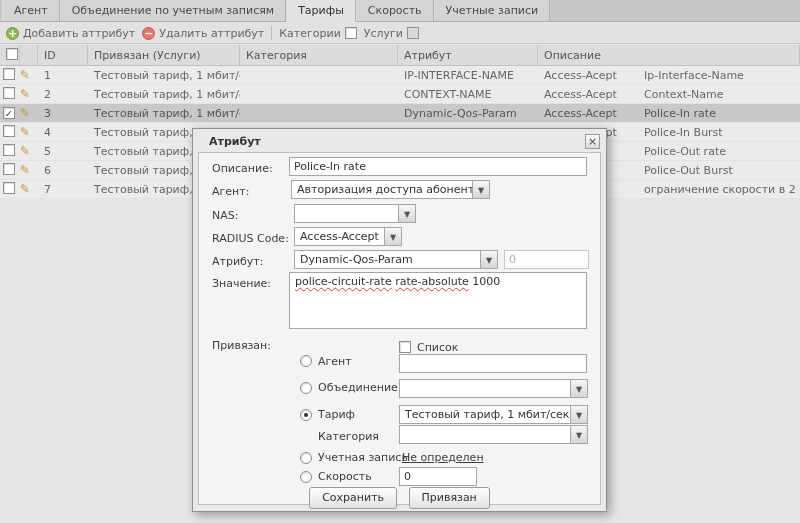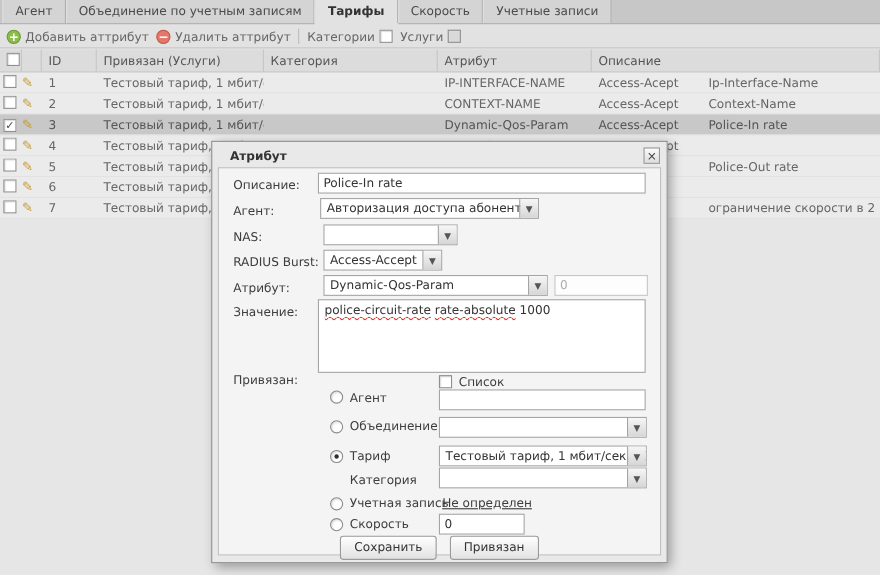--- a/index.html
+++ b/index.html
@@ -11,21 +11,21 @@
     background:#e6e6e6;
     color:#555;
     overflow:hidden;
   }
 
   
   .tabbar { position:absolute; top:0; left:0; right:0; height:22px;
     background:#c7c7c7; border-bottom:1px solid #adadad; display:flex; padding-left:2px; }
   .tab { padding:4px 11px 0; background:#d4d4d4; border-right:1px solid #b0b0b0;
     border-left:1px solid #dedede; color:#4a4a4a; white-space:nowrap; cursor:default; }
-  .tab.active { background:#e2e2e2; font-weight:bold; color:#333;
+  .tab.active { background:#e2e2e2; font-weight:normal; color:#333;
     box-shadow:0 2px 0 #e2e2e2; }
 
   
   .toolbar { position:absolute; top:23px; left:0; right:0; height:21px;
     background:#e2e2e2; border-bottom:1px solid #c6c6c6;
     display:flex; align-items:center; padding-left:6px; gap:7px; color:#666; }
   .tool { display:flex; align-items:center; gap:4px; cursor:default; }
   .circle-icon { width:13px; height:13px; border-radius:50%; color:#fff;
     font-size:11px; line-height:12px; text-align:center; font-weight:bold; }
   .circle-icon.add { background:#8cbd4c; border:1px solid #699a36; }
@@ -169,20 +169,21 @@
   </div>
 
   <div class="trow">
     <div class="cell c-cb"><span class="cb"></span></div>
     <div class="cell c-edit"><span class="pencil">✎</span></div>
     <div class="cell c-id">4</div>
     <div class="cell c-bound">Тестовый тариф, 1 мбит/сек,...</div>
     <div class="cell c-cat"></div>
     <div class="cell c-attr">Dynamic-Qos-Param</div>
     <div class="cell c-rad">Access-Acept</div>
+    <div class="cell c-desc">Police-In Burst</div>
   </div>
 
   <div class="trow">
     <div class="cell c-cb"><span class="cb"></span></div>
     <div class="cell c-edit"><span class="pencil">✎</span></div>
     <div class="cell c-id">5</div>
     <div class="cell c-bound">Тестовый тариф, 1 мбит/сек,...</div>
     <div class="cell c-cat"></div>
     <div class="cell c-attr"></div>
     <div class="cell c-rad"></div>
@@ -190,20 +191,21 @@
   </div>
 
   <div class="trow">
     <div class="cell c-cb"><span class="cb"></span></div>
     <div class="cell c-edit"><span class="pencil">✎</span></div>
     <div class="cell c-id">6</div>
     <div class="cell c-bound">Тестовый тариф, 1 мбит/сек,...</div>
     <div class="cell c-cat"></div>
     <div class="cell c-attr"></div>
     <div class="cell c-rad"></div>
+    <div class="cell c-desc">Police-Out Burst</div>
   </div>
 
   <div class="trow">
     <div class="cell c-cb"><span class="cb"></span></div>
     <div class="cell c-edit"><span class="pencil">✎</span></div>
     <div class="cell c-id">7</div>
     <div class="cell c-bound">Тестовый тариф, 2 мбит/сек,...</div>
     <div class="cell c-cat"></div>
     <div class="cell c-attr"></div>
     <div class="cell c-rad"></div>
@@ -225,35 +227,35 @@
     <div class="select" style="left:92px;top:27px;width:199px">
       <span class="val">Авторизация доступа абонентов по пр</span>
       <span class="arr">▼</span>
     </div>
 
     <div class="flabel" style="left:13px;top:56px">NAS:</div>
     <div class="select" style="left:95px;top:51px;width:122px">
       <span class="arr">▼</span>
     </div>
 
-    <div class="flabel" style="left:13px;top:79px">RADIUS Burst:</div>
+    <div class="flabel" style="left:13px;top:79px">RADIUS Code:</div>
     <div class="select" style="left:95px;top:74px;width:108px">
       <span class="val">Access-Accept</span>
       <span class="arr">▼</span>
     </div>
 
     <div class="flabel" style="left:13px;top:102px">Атрибут:</div>
     <div class="select" style="left:95px;top:97px;width:204px">
       <span class="val">Dynamic-Qos-Param</span>
       <span class="arr">▼</span>
     </div>
     <div class="tinput dim" style="left:305px;top:97px;width:85px">0</div>
 
     <div class="flabel" style="left:13px;top:124px">Значение:</div>
-    <div class="tarea" style="left:90px;top:119px;width:298px;height:67px"><span class="misspell">police-circuit-rate</span> <span class="misspell">rate-absolute</span> <span>1000</span></div>
+    <div class="tarea" style="left:90px;top:119px;width:298px;height:57px"><span class="misspell">police-circuit-rate</span> <span class="misspell">rate-absolute</span> <span>1000</span></div>
 
     <div class="flabel" style="left:13px;top:186px">Привязан:</div>
 
     <span class="cb dlg-cb" style="left:200px;top:188px"></span>
     <div class="flabel" style="left:218px;top:188px">Список</div>
 
     <span class="radio" style="left:101px;top:202px"></span>
     <div class="flabel" style="left:119px;top:202px">Агент</div>
     <div class="tinput" style="left:200px;top:201px;width:188px"></div>
 

